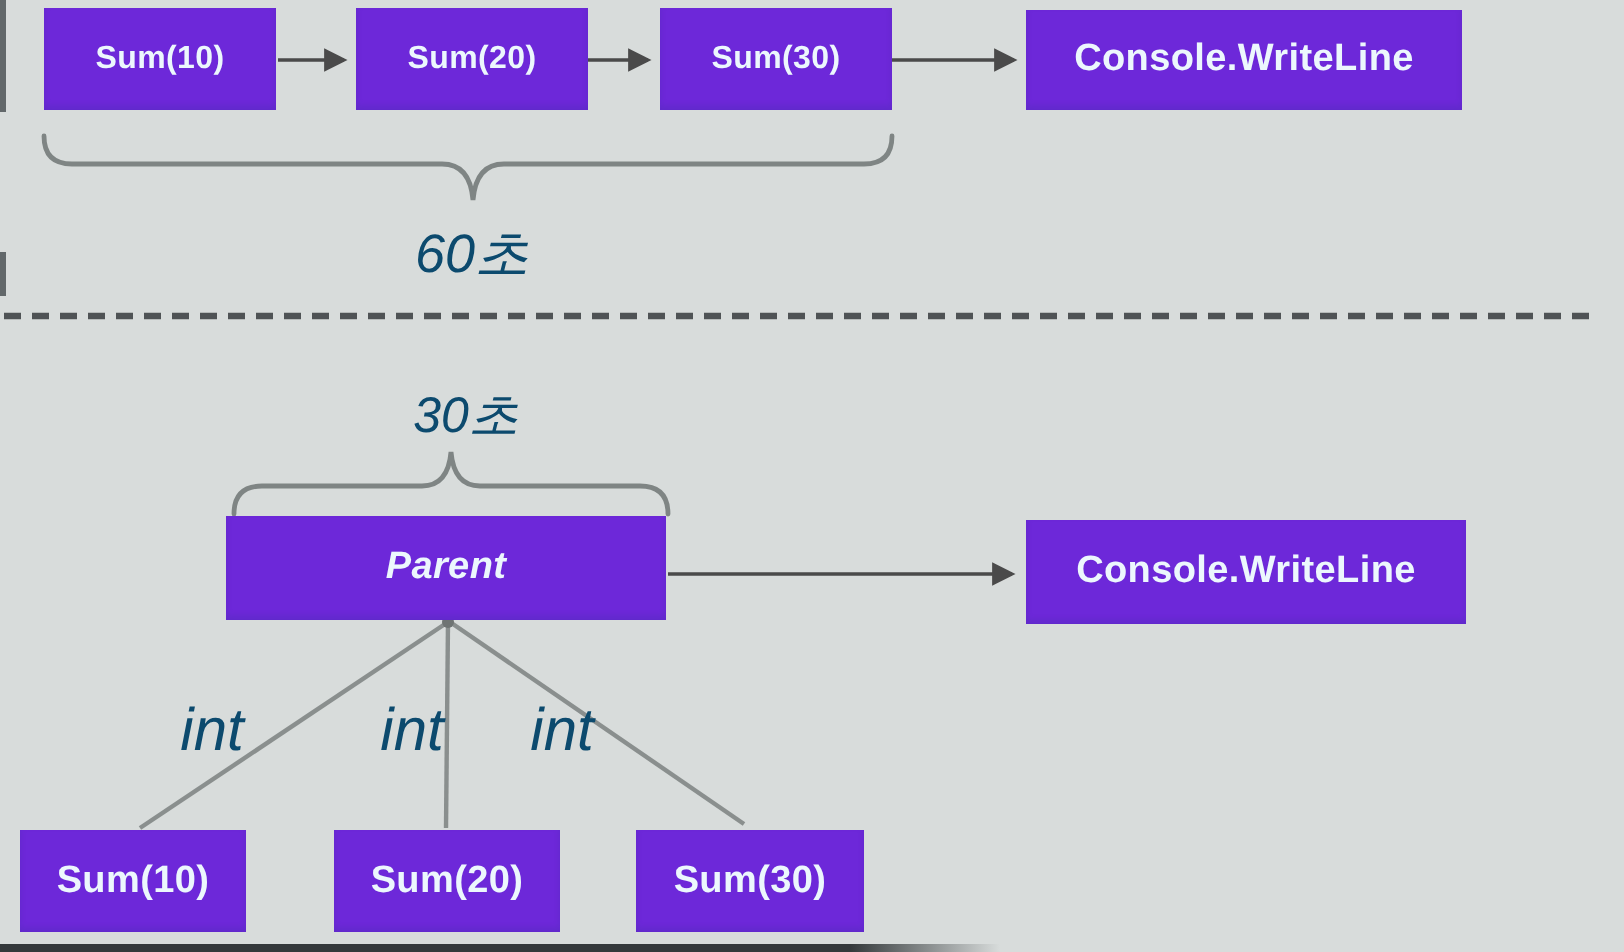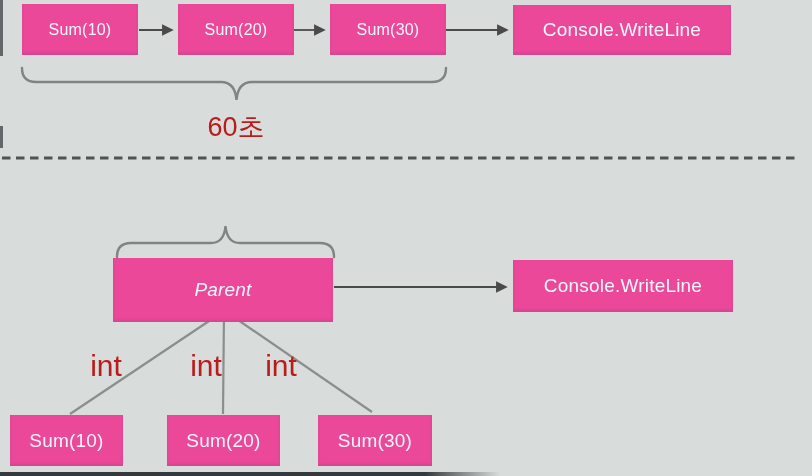--- a/index.html
+++ b/index.html
@@ -5,32 +5,34 @@
   html,body{margin:0;padding:0;}
   body{
     width:812px;height:476px;position:relative;overflow:hidden;
     background:#d8dcdb;
     font-family:"Liberation Sans", sans-serif;
   }
   .stage{position:absolute;left:0;top:0;width:812px;height:476px;}
   svg.wires{position:absolute;left:0;top:0;width:812px;height:476px;z-index:1;}
   .box{
     position:absolute;z-index:2;
-    background:#ec4899;
+    background:#6d28d9;
     color:#ecf7fd;
     display:flex;align-items:center;justify-content:center;
     font-size:16px;letter-spacing:.2px;
     box-shadow:inset 0 -2px 3px rgba(0,60,100,.12);
+    font-weight:bold;
   }
   .box.small{font-size:19px;}
   .box.italic{font-style:italic;}
   .lbl{
-    position:absolute;z-index:2;color:#b91c1c;
+    position:absolute;z-index:2;color:#0c4a6e;
     display:flex;align-items:center;justify-content:center;
     white-space:nowrap;
+    font-style:italic;
   }
   .lbl.big{font-size:27px;}
   .lbl.mid{font-size:25px;}
   .lbl.intlbl{font-size:30px;}
   .edge-artifact{position:absolute;z-index:3;background:#3b4144;opacity:.75;}
   .bottom-strip{
     position:absolute;z-index:3;left:0;top:472px;width:500px;height:4px;
     background:linear-gradient(to right,#34393b 0%,#34393b 85%,rgba(52,57,59,0) 100%);
   }
 </style>
@@ -71,22 +73,23 @@
   <div class="box" style="left:22px;top:4px;width:116px;height:51px;">Sum(10)</div>
 
   <div class="box" style="left:178px;top:4px;width:116px;height:51px;">Sum(20)</div>
 
   <div class="box" style="left:330px;top:4px;width:116px;height:51px;">Sum(30)</div>
 
   <div class="box small" style="left:513px;top:5px;width:218px;height:50px;">Console.WriteLine</div>
 
   <div class="lbl big" style="left:196px;top:110px;width:80px;height:34px;">60초</div>
 
+  <div class="lbl mid" style="left:193px;top:192px;width:80px;height:30px;">30초</div>
 
-  <div class="box small italic" style="left:113px;top:258px;width:220px;height:64px;text-align:right;">Parent</div>
+  <div class="box small italic" style="left:113px;top:258px;width:220px;height:52px;text-align:right;">Parent</div>
 
 
   <div class="box small" style="left:513px;top:260px;width:220px;height:52px;">Console.WriteLine</div>
 
   <div class="lbl intlbl" style="left:86px;top:352px;width:40px;height:28px;">int</div>
 
   <div class="lbl intlbl" style="left:186px;top:352px;width:40px;height:28px;">int</div>
 
   <div class="lbl intlbl" style="left:261px;top:352px;width:40px;height:28px;">int</div>
 

